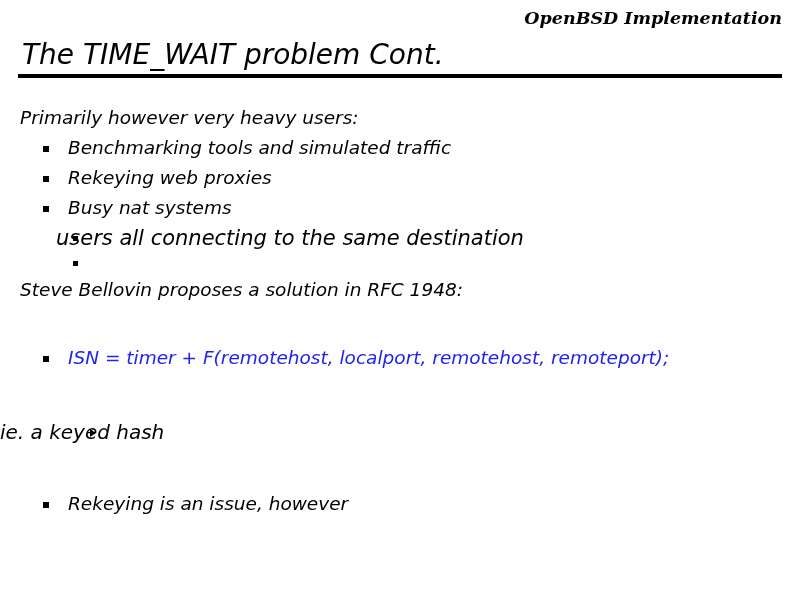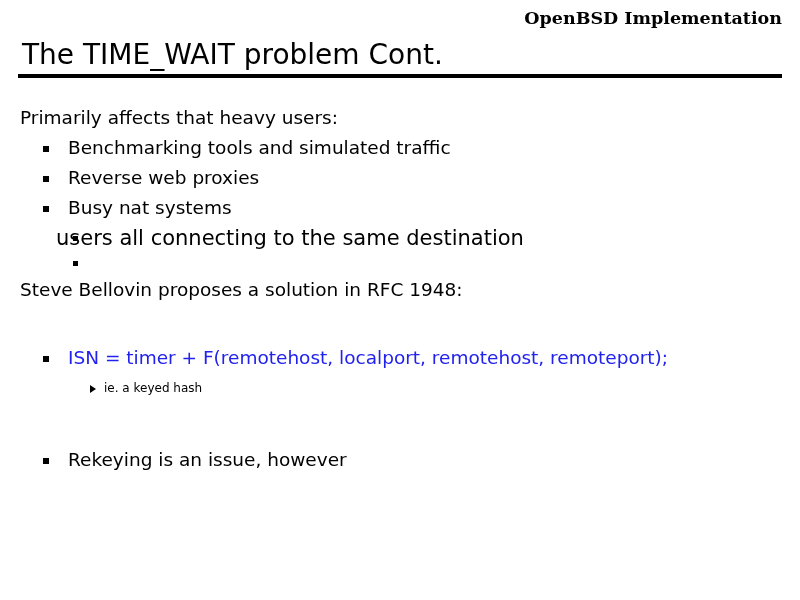--- a/index.html
+++ b/index.html
@@ -13,20 +13,21 @@
     font-family: "DejaVu Sans", sans-serif;
     color: #000000;
     overflow: hidden;
     position: relative;
   }
   .slide {
     position: relative;
     width: 800px;
     height: 600px;
     box-sizing: border-box;
+    font-style: italic;
   }
   .header-sub {
     position: absolute;
     top: 8px;
     right: 18px;
     font-size: 17.5px;
     font-weight: bold;
     font-family: "DejaVu Serif", serif;
     letter-spacing: 0px;
   }
@@ -91,24 +92,24 @@
     content: "";
     position: absolute;
     left: 73px;
     top: 13px;
     width: 5px;
     height: 5px;
     background: #000000;
   }
   
   .lvl3 {
-    padding-left: 104px;
-    font-size: 12px;
+    font-size: 20px;
     line-height: 30px;
     height: 30px;
+    margin-top: 44px;
   }
   .lvl3::before {
     content: "";
     position: absolute;
     left: 90px;
     top: 12px;
     width: 0;
     height: 0;
     border-left: 6px solid #000000;
     border-top: 4px solid transparent;
@@ -129,24 +130,24 @@
 <div class="slide">
 
   <div class="header-sub">OpenBSD Implementation</div>
 
   <div class="title">The TIME_WAIT problem Cont.</div>
 
   <div class="title-rule"></div>
 
   <div class="content">
 
-    <div class="line lvl0">Primarily affects that heavy users:</div>
+    <div class="line lvl0">Primarily however very heavy users:</div>
 
     <div class="line lvl1">Benchmarking tools and simulated traffic</div>
-    <div class="line lvl1">Reverse web proxies</div>
+    <div class="line lvl1">Rekeying web proxies</div>
     <div class="line lvl1">Busy nat systems</div>
 
     <div class="line lvl2">users all connecting to the same destination</div>
     <div class="line lvl2 empty-bullet"></div>
 
     <div class="line lvl0">Steve Bellovin proposes a solution in RFC 1948:</div>
 
     <div class="spacer-md"></div>
     <div class="spacer-sm"></div>
 

